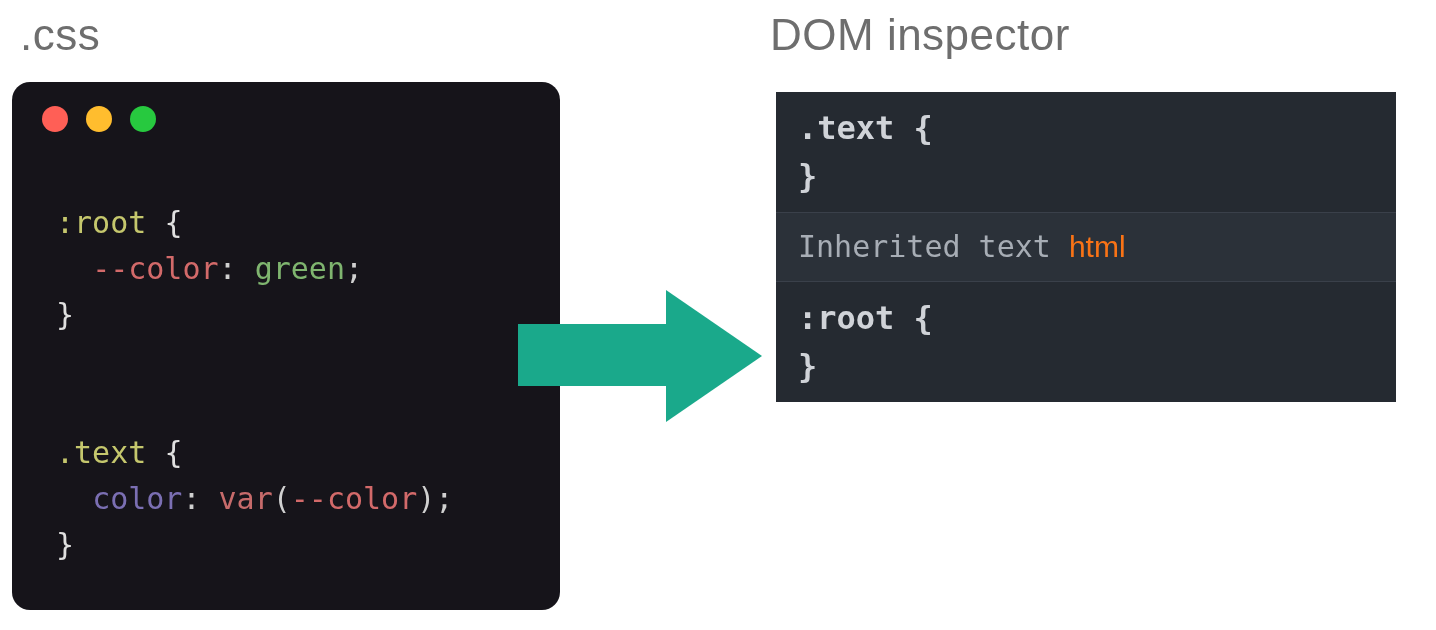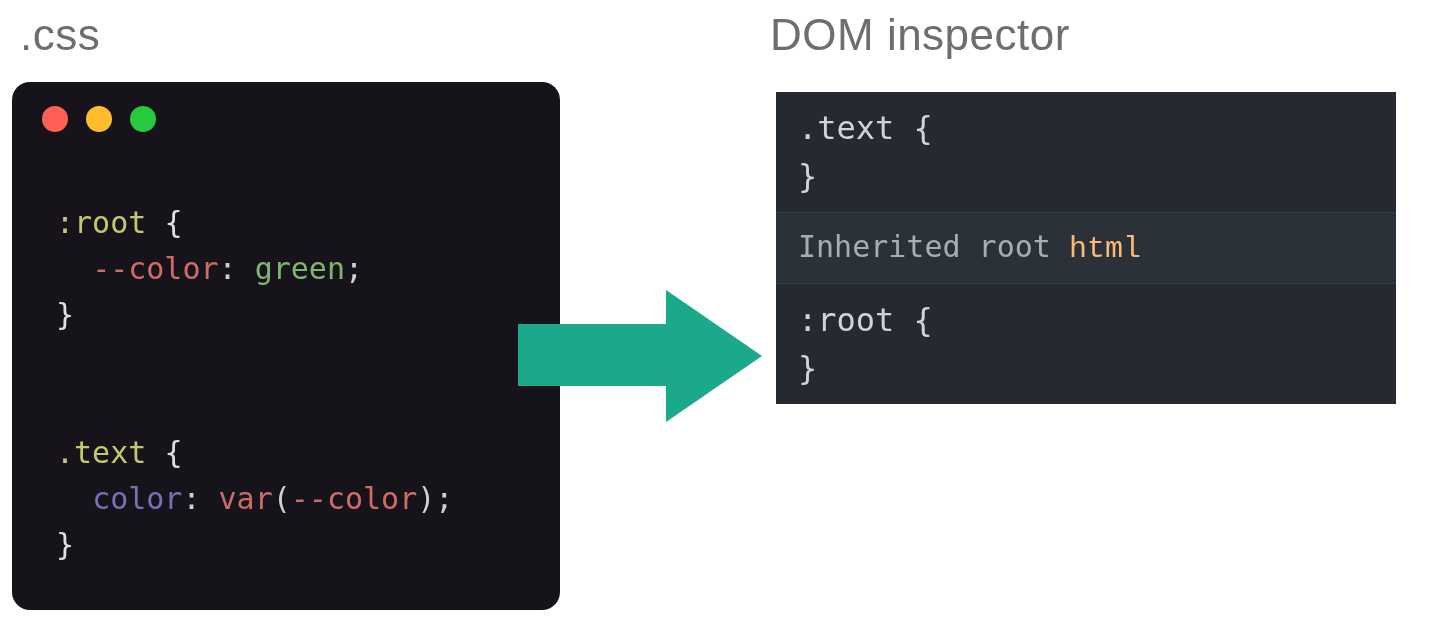--- a/index.html
+++ b/index.html
@@ -33,22 +33,22 @@
   .inspector{position:absolute;left:776px;top:92px;width:620px;background:#252a31;color:#cfd3d8;font-family:"Menlo","Consolas",monospace;font-size:32px;line-height:48px;box-sizing:border-box;}
   .pane{padding:12px 22px 12px 22px;}
   .ins-sel{color:#d0d3d8;}
   .ins-prop{color:#3ec0c8;}
   .ins-brace{color:#d0d3d8;}
   .ins-func{color:#cfd3d8;}
   .ins-var{color:#88a9c6;}
   .ins-val{color:#cfd3d8;}
   .swatch{display:inline-block;width:26px;height:26px;background:#1a8a1a;border:1px solid #555;vertical-align:-3px;margin:0 6px 0 2px;}
   .sep{background:#2b3139;border-top:1px solid #3a404a;border-bottom:1px solid #3a404a;padding:10px 22px;color:#a7adb5;font-size:30px;}
-  .sep .html{color:#fdba74;font-family:Liberation Mono, monospace;}
-  .pane .line{white-space:pre;}
+  .sep .html{color:#f97316;font-family:Liberation Sans, sans-serif;}
+  .pane .line{white-space:pre;font-weight:bold;}
 </style>
 </head>
 <body>
 
 <div class="stage">
 
   <div class="heading right">DOM inspector</div>
   <div class="heading left">.css</div>
 
   <div class="editor">
@@ -71,21 +71,21 @@
     <div class="shaft"></div>
     <div class="head"></div>
   </div>
 
   <div class="inspector">
     <div class="pane">
       <div class="line"><span class="ins-sel">.text</span> <span class="ins-brace">{</span></div>
       <div class="line"><span class="ins-brace">}</span></div>
     </div>
     <div class="sep">
-      <span>Inherited root</span>
+      <span>Inherited text</span>
       <span class="html">html</span>
     </div>
     <div class="pane">
       <div class="line"><span class="ins-sel">:root</span> <span class="ins-brace">{</span></div>
       <div class="line"><span class="ins-brace">}</span></div>
     </div>
   </div>
 
 </div>
 

